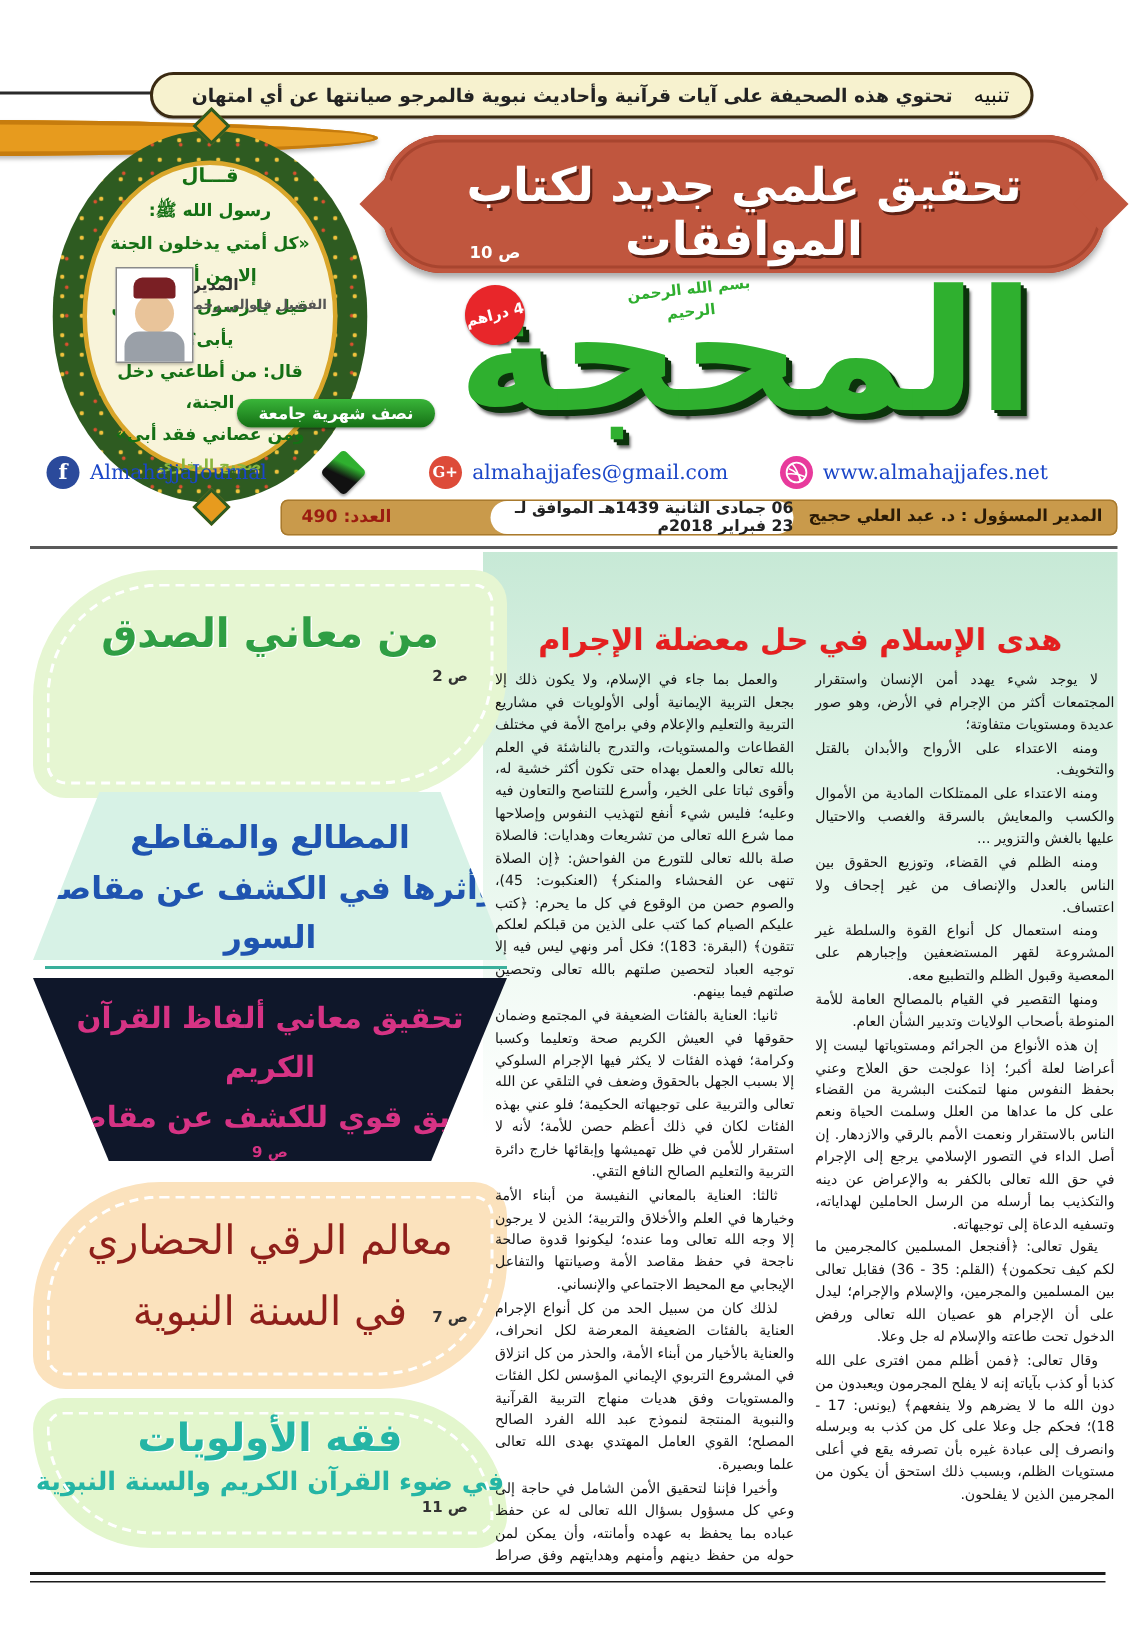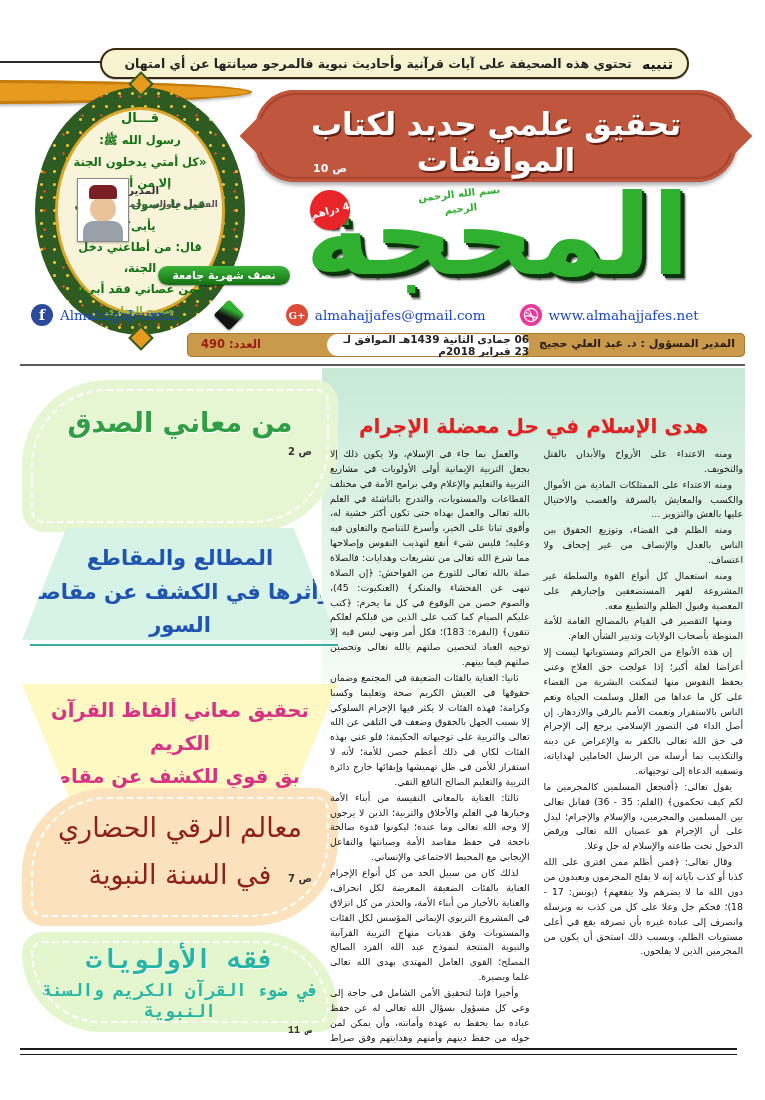--- a/index.html
+++ b/index.html
@@ -3,21 +3,21 @@
 <meta charset="utf-8">
 <style>
   html,body{margin:0;padding:0;background:#fff;}
   .page{position:relative;width:765px;height:1100px;background:#fff;overflow:hidden;
         font-family:"DejaVu Sans",sans-serif;direction:rtl;}
   
   .notice-line{position:absolute;top:61px;left:0;width:110px;height:0;border-top:2px solid #2a2a2a;}
   .notice{position:absolute;top:48px;left:100px;width:585px;height:27px;background:#f7f2cf;
           border:2px solid #3a2a12;border-radius:16px;display:flex;align-items:center;
           box-shadow:0 1px 0 #00000033;}
-  .notice .lbl{font-weight:bold;font-size:14px;color:#111;padding:0 14px 0 6px;white-space:nowrap;}
+  .notice .lbl{font-weight:normal;font-size:14px;color:#111;padding:0 14px 0 6px;white-space:nowrap;}
   .notice .txt{font-weight:bold;font-size:12.5px;color:#222;flex:1;text-align:center;padding-left:18px;}
   
   .oval{position:absolute;top:80px;right:513px;left:27px;height:262px;width:224px;}
   .oval .gold{position:absolute;inset:0;border-radius:50%;background:#e79b1e;
               box-shadow:inset 0 0 0 3px #c67c0e,0 2px 3px #00000044;}
   .oval .band{position:absolute;inset:7px;border-radius:50%;background-color:#2e5b21;
               background-image:radial-gradient(#f0c23c 1.2px,transparent 1.7px),
                                radial-gradient(#d8512e 1px,transparent 1.5px);
               background-size:13px 13px,19px 19px;}
   .oval .inner{position:absolute;inset:27px;border-radius:50%;background:#f8f4da;
@@ -93,28 +93,28 @@
   .ed-title{position:absolute;top:414px;right:28px;left:330px;text-align:center;color:#e51f1f;
             font-size:20px;font-weight:bold;text-shadow:0.5px 0.5px 0 #00000022;}
   .cols{position:absolute;top:447px;left:330px;width:413px;height:597px;display:flex;gap:14px;
         direction:rtl;overflow:hidden;}
   .col{flex:1;font-size:9.4px;line-height:1.58;text-align:justify;color:#141414;}
   .col p{margin:0 0 1px;text-indent:11px;}
   .footline{position:absolute;top:1048px;right:28px;left:20px;height:4px;
             border-top:2px solid #1a1a1a;border-bottom:1px solid #1a1a1a;}
   .fbox{position:absolute;left:22px;width:316px;text-align:center;}
   .leaf{border-radius:85px 22px 85px 22px;outline:2px dashed #fff;outline-offset:-11px;}
-  .leaf2{border-radius:22px 85px 22px 85px;outline:2px dashed #fff;outline-offset:-11px;font-family:Liberation Mono, monospace;}
+  .leaf2{border-radius:22px 85px 22px 85px;outline:2px dashed #fff;outline-offset:-11px;}
   .f1{top:380px;height:152px;background:#e6f6d2;}
   .f1 .t{color:#2f9e44;font-size:27px;font-weight:bold;line-height:1.55;padding-top:22px;
          text-shadow:1px 1px 0 #ffffff;}
   .f2{top:528px;height:112px;background:#d7f2e6;clip-path:polygon(14% 0,86% 0,100% 100%,0 100%);}
   .f2 .t{color:#1f54b0;font-size:21px;font-weight:bold;line-height:1.6;padding-top:14px;}
   .u2{position:absolute;top:644px;left:30px;width:308px;border-top:2px solid #3aaf9b;}
-  .f3{top:684px;height:122px;background:#fef9c3;clip-path:polygon(0 0,100% 0,84% 100%,16% 100%);}
+  .f3{top:652px;height:122px;background:#0f172a;clip-path:polygon(0 0,100% 0,84% 100%,16% 100%);}
   .f3 .t{color:#d63384;font-size:19.5px;font-weight:bold;line-height:1.7;padding-top:10px;}
   .f4{top:788px;height:138px;background:#fbe2bd;}
   .f4 .t{color:#8f1f1a;font-size:27px;font-weight:normal;line-height:1.75;padding-top:16px;}
   .f5{top:932px;height:100px;background:#e3f6cd;}
   .f5 .t1{color:#25b5a5;font-size:26px;font-weight:bold;padding-top:12px;text-shadow:1px 1px 0 #fff;}
   .f5 .t2{color:#25b5a5;font-size:17px;font-weight:bold;margin-top:4px;}
   .pref2{font-size:10px;font-weight:bold;color:#333;text-align:right;padding-right:26px;margin-top:2px;}
   .pref2.pink{color:#d63384;}
 </style>
 </head>
@@ -232,20 +232,21 @@
   <div class="fbox f5 leaf2">
     <div class="t1">فقه الأولويات</div>
     <div class="t2">في ضوء القرآن الكريم والسنة النبوية</div>
     <div class="pref2">ص 11</div>
   </div>
 
   <div class="ed-title">هدى الإسلام في حل معضلة الإجرام</div>
 
   <div class="cols">
     <div class="col">
+        <p>لا يوجد شيء يهدد أمن الإنسان واستقرار المجتمعات أكثر من الإجرام في الأرض، وهو صور عديدة ومستويات متفاوتة؛</p>
         <p>ومنه الاعتداء على الأرواح والأبدان بالقتل والتخويف.</p>
         <p>ومنه الاعتداء على الممتلكات المادية من الأموال والكسب والمعايش بالسرقة والغصب والاحتيال عليها بالغش والتزوير ...</p>
         <p>ومنه الظلم في القضاء، وتوزيع الحقوق بين الناس بالعدل والإنصاف من غير إجحاف ولا اعتساف.</p>
         <p>ومنه استعمال كل أنواع القوة والسلطة غير المشروعة لقهر المستضعفين وإجبارهم على المعصية وقبول الظلم والتطبيع معه.</p>
         <p>ومنها التقصير في القيام بالمصالح العامة للأمة المنوطة بأصحاب الولايات وتدبير الشأن العام.</p>
         <p>إن هذه الأنواع من الجرائم ومستوياتها ليست إلا أعراضا لعلة أكبر؛ إذا عولجت حق العلاج وعني بحفظ النفوس منها لتمكنت البشرية من القضاء على كل ما عداها من العلل وسلمت الحياة ونعم الناس بالاستقرار ونعمت الأمم بالرقي والازدهار. إن أصل الداء في التصور الإسلامي يرجع إلى الإجرام في حق الله تعالى بالكفر به والإعراض عن دينه والتكذيب بما أرسله من الرسل الحاملين لهداياته، وتسفيه الدعاة إلى توجيهاته.</p>
         <p>يقول تعالى: ﴿أفنجعل المسلمين كالمجرمين ما لكم كيف تحكمون﴾ (القلم: 35 - 36) فقابل تعالى بين المسلمين والمجرمين، والإسلام والإجرام؛ ليدل على أن الإجرام هو عصيان الله تعالى ورفض الدخول تحت طاعته والإسلام له جل وعلا.</p>
         <p>وقال تعالى: ﴿فمن أظلم ممن افترى على الله كذبا أو كذب بآياته إنه لا يفلح المجرمون ويعبدون من دون الله ما لا يضرهم ولا ينفعهم﴾ (يونس: 17 - 18)؛ فحكم جل وعلا على كل من كذب به وبرسله وانصرف إلى عبادة غيره بأن تصرفه يقع في أعلى مستويات الظلم، وبسبب ذلك استحق أن يكون من المجرمين الذين لا يفلحون.</p>
       </div>
     <div class="col">

